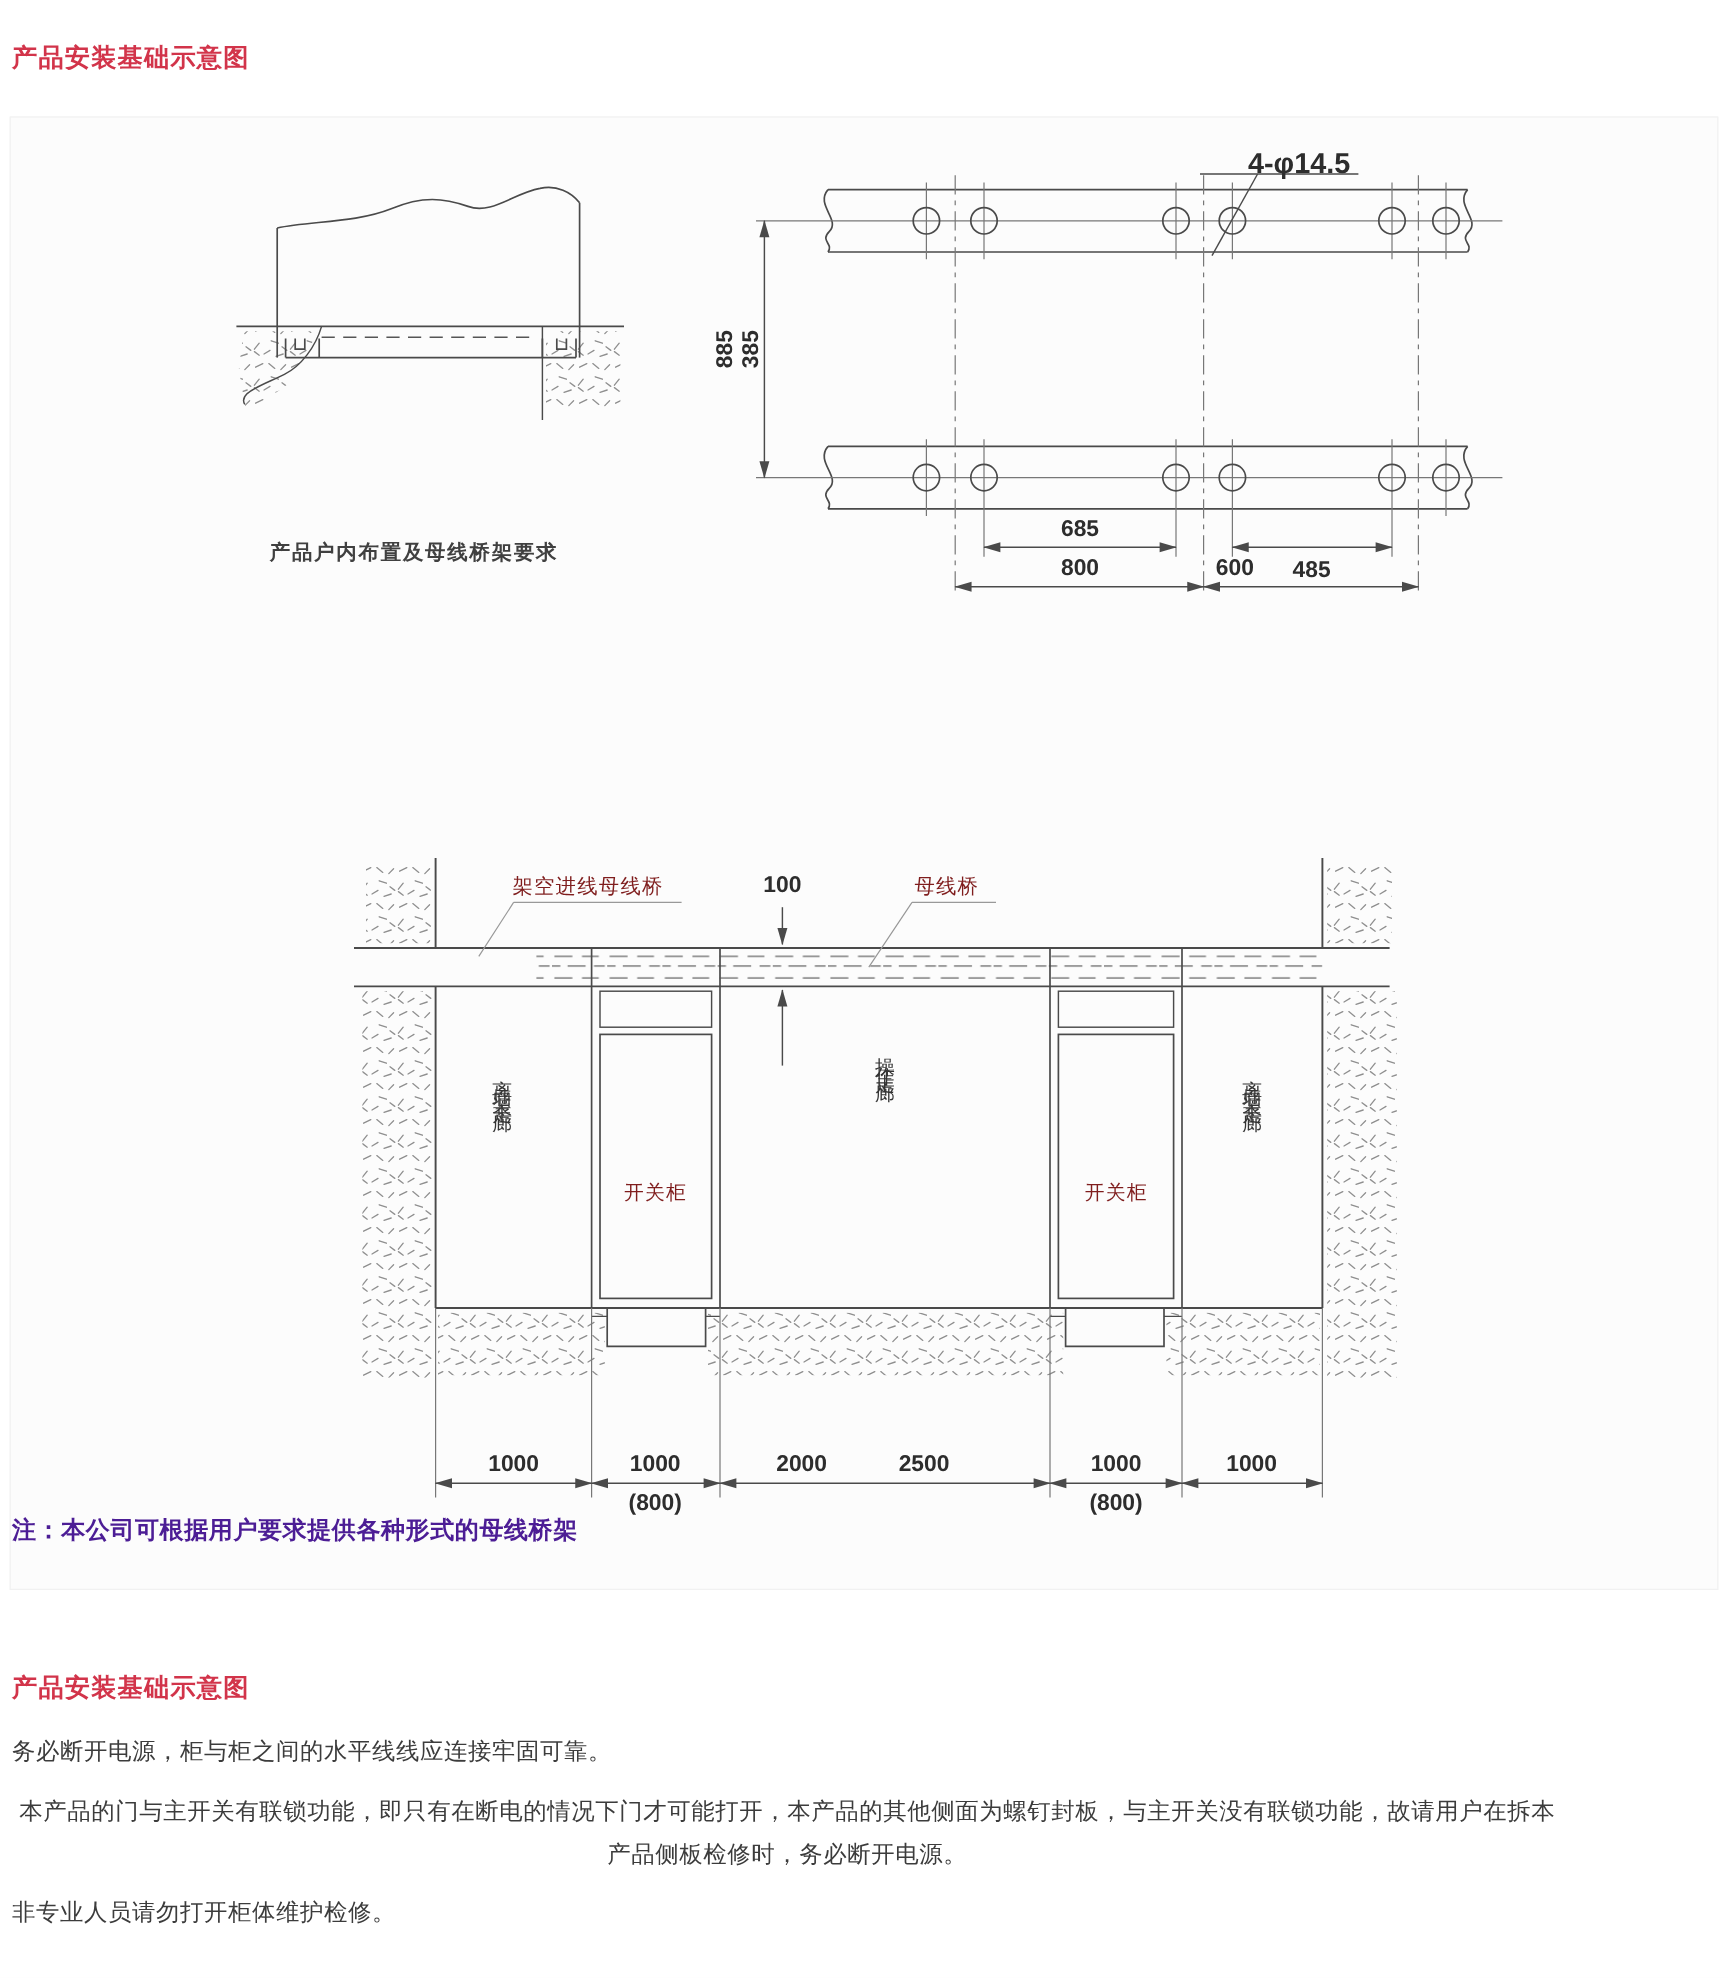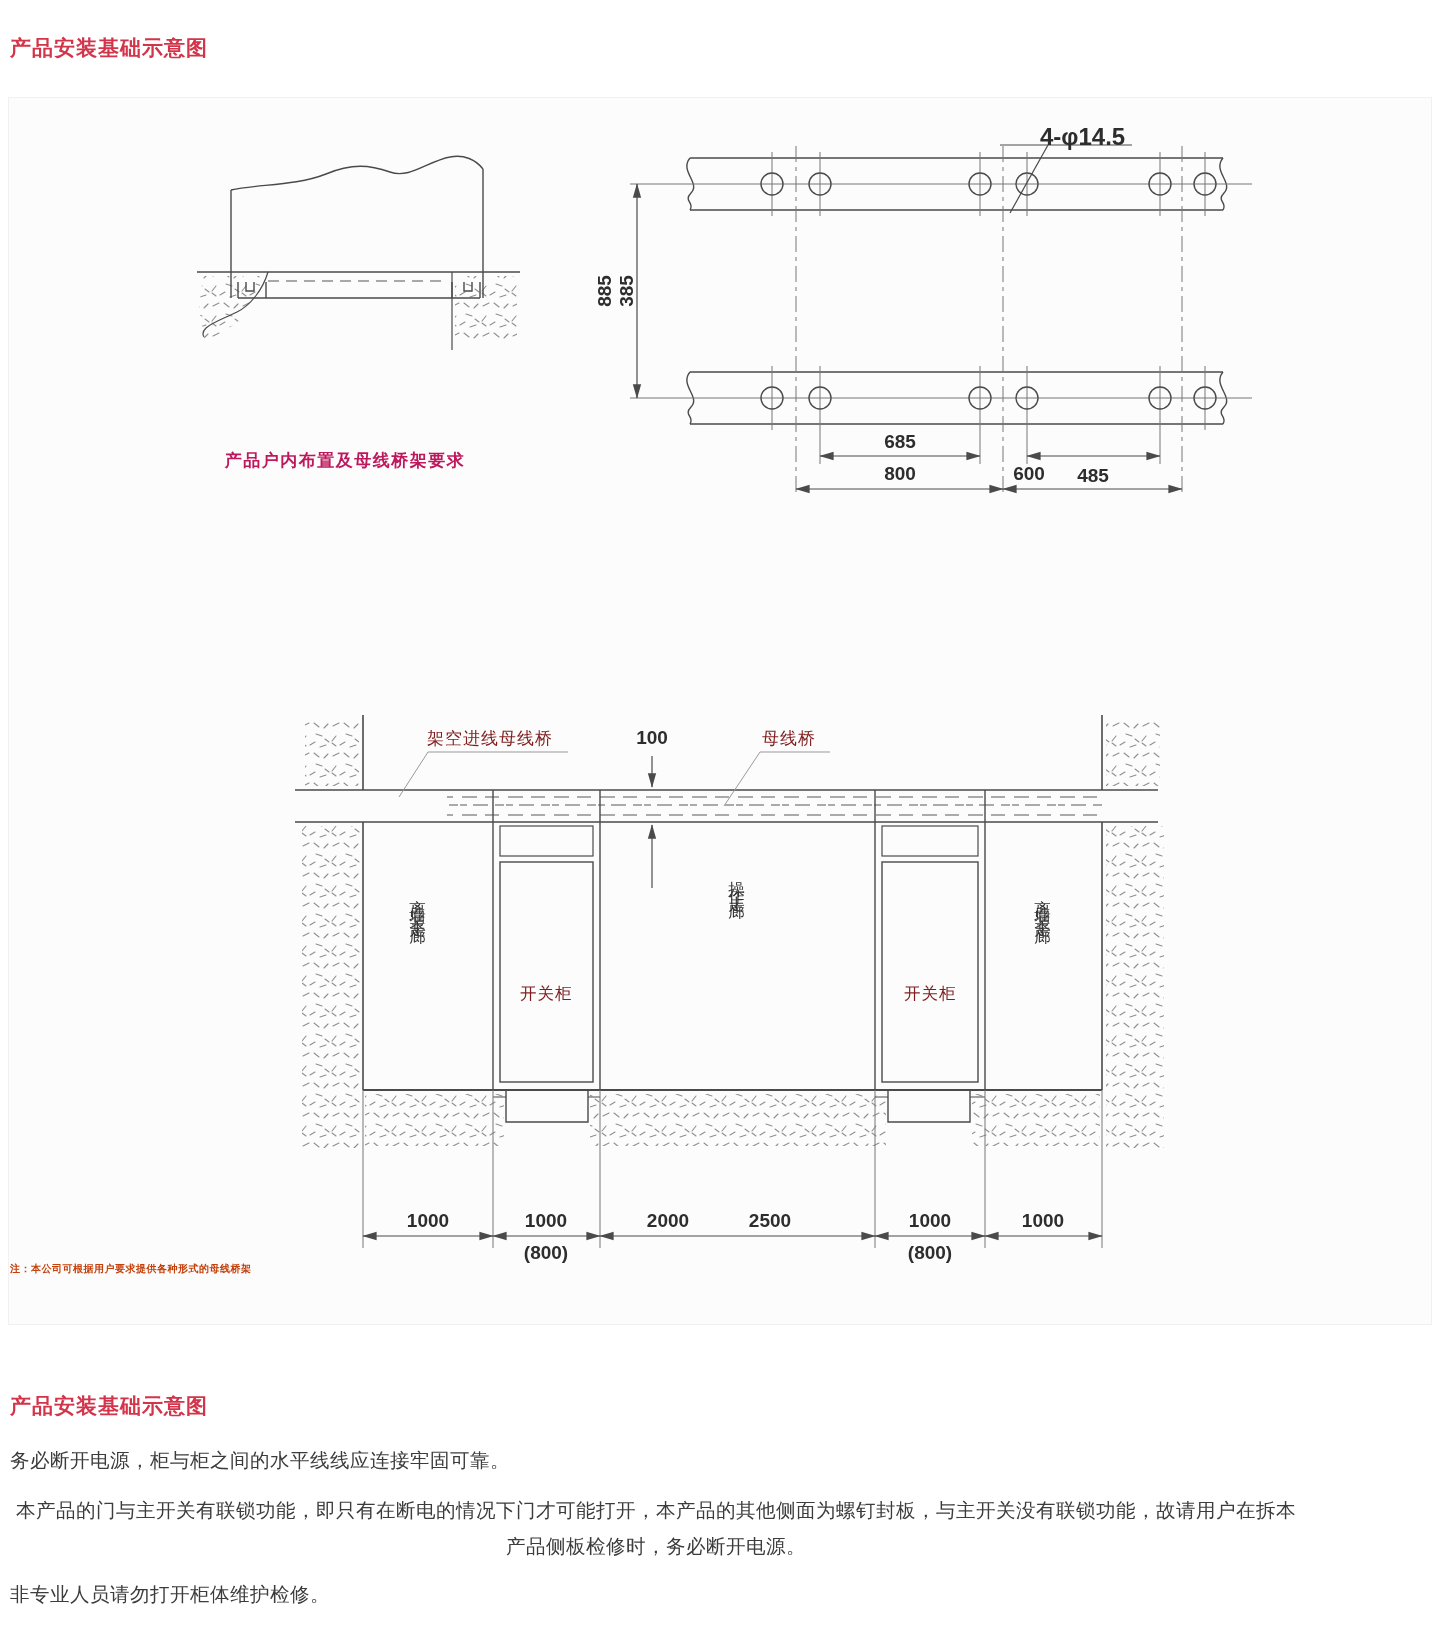--- a/index.html
+++ b/index.html
@@ -9,22 +9,22 @@
     overflow:hidden;
   }
   .abs{position:absolute;}
   .h1{font-size:21px;font-weight:bold;color:#d2344a;letter-spacing:1px;}
   .card{background:#fcfcfc;border:1px solid #f1f1f1;}
   svg{position:absolute;left:0;top:0;}
   .dim{font-weight:bold;font-size:19px;color:#2d2d2d;text-align:center;white-space:nowrap;}
   .dim.rot{transform:rotate(-90deg);transform-origin:center;}
   .zh{font-size:17px;color:#7f1d1d;white-space:nowrap;letter-spacing:1px;}
   .vlab{writing-mode:vertical-rl;text-orientation:upright;letter-spacing:7px;font-size:16.5px;color:#333;}
-  .cap{font-weight:bold;font-size:17px;color:#be185d;text-align:center;letter-spacing:1.5px;white-space:nowrap;}
-  .note{font-size:10px;font-weight:bold;color:#c2410c;letter-spacing:0.5px;}
+  .cap{font-weight:bold;font-size:17px;color:#404040;text-align:center;letter-spacing:1.5px;white-space:nowrap;}
+  .note{font-size:20px;font-weight:bold;color:#4c1d95;letter-spacing:0.5px;}
   .para{font-size:19.5px;color:#3c3c3c;line-height:1.85;letter-spacing:0.5px;}
 </style>
 </head>
 <body>
 
 <div class="abs h1" style="left:10px;top:34px;">产品安装基础示意图</div>
 
 <div class="abs card" style="left:8px;top:97px;width:1422px;height:1226px;"></div>
 
 <svg width="1440" height="1648" viewBox="0 0 1440 1648">

